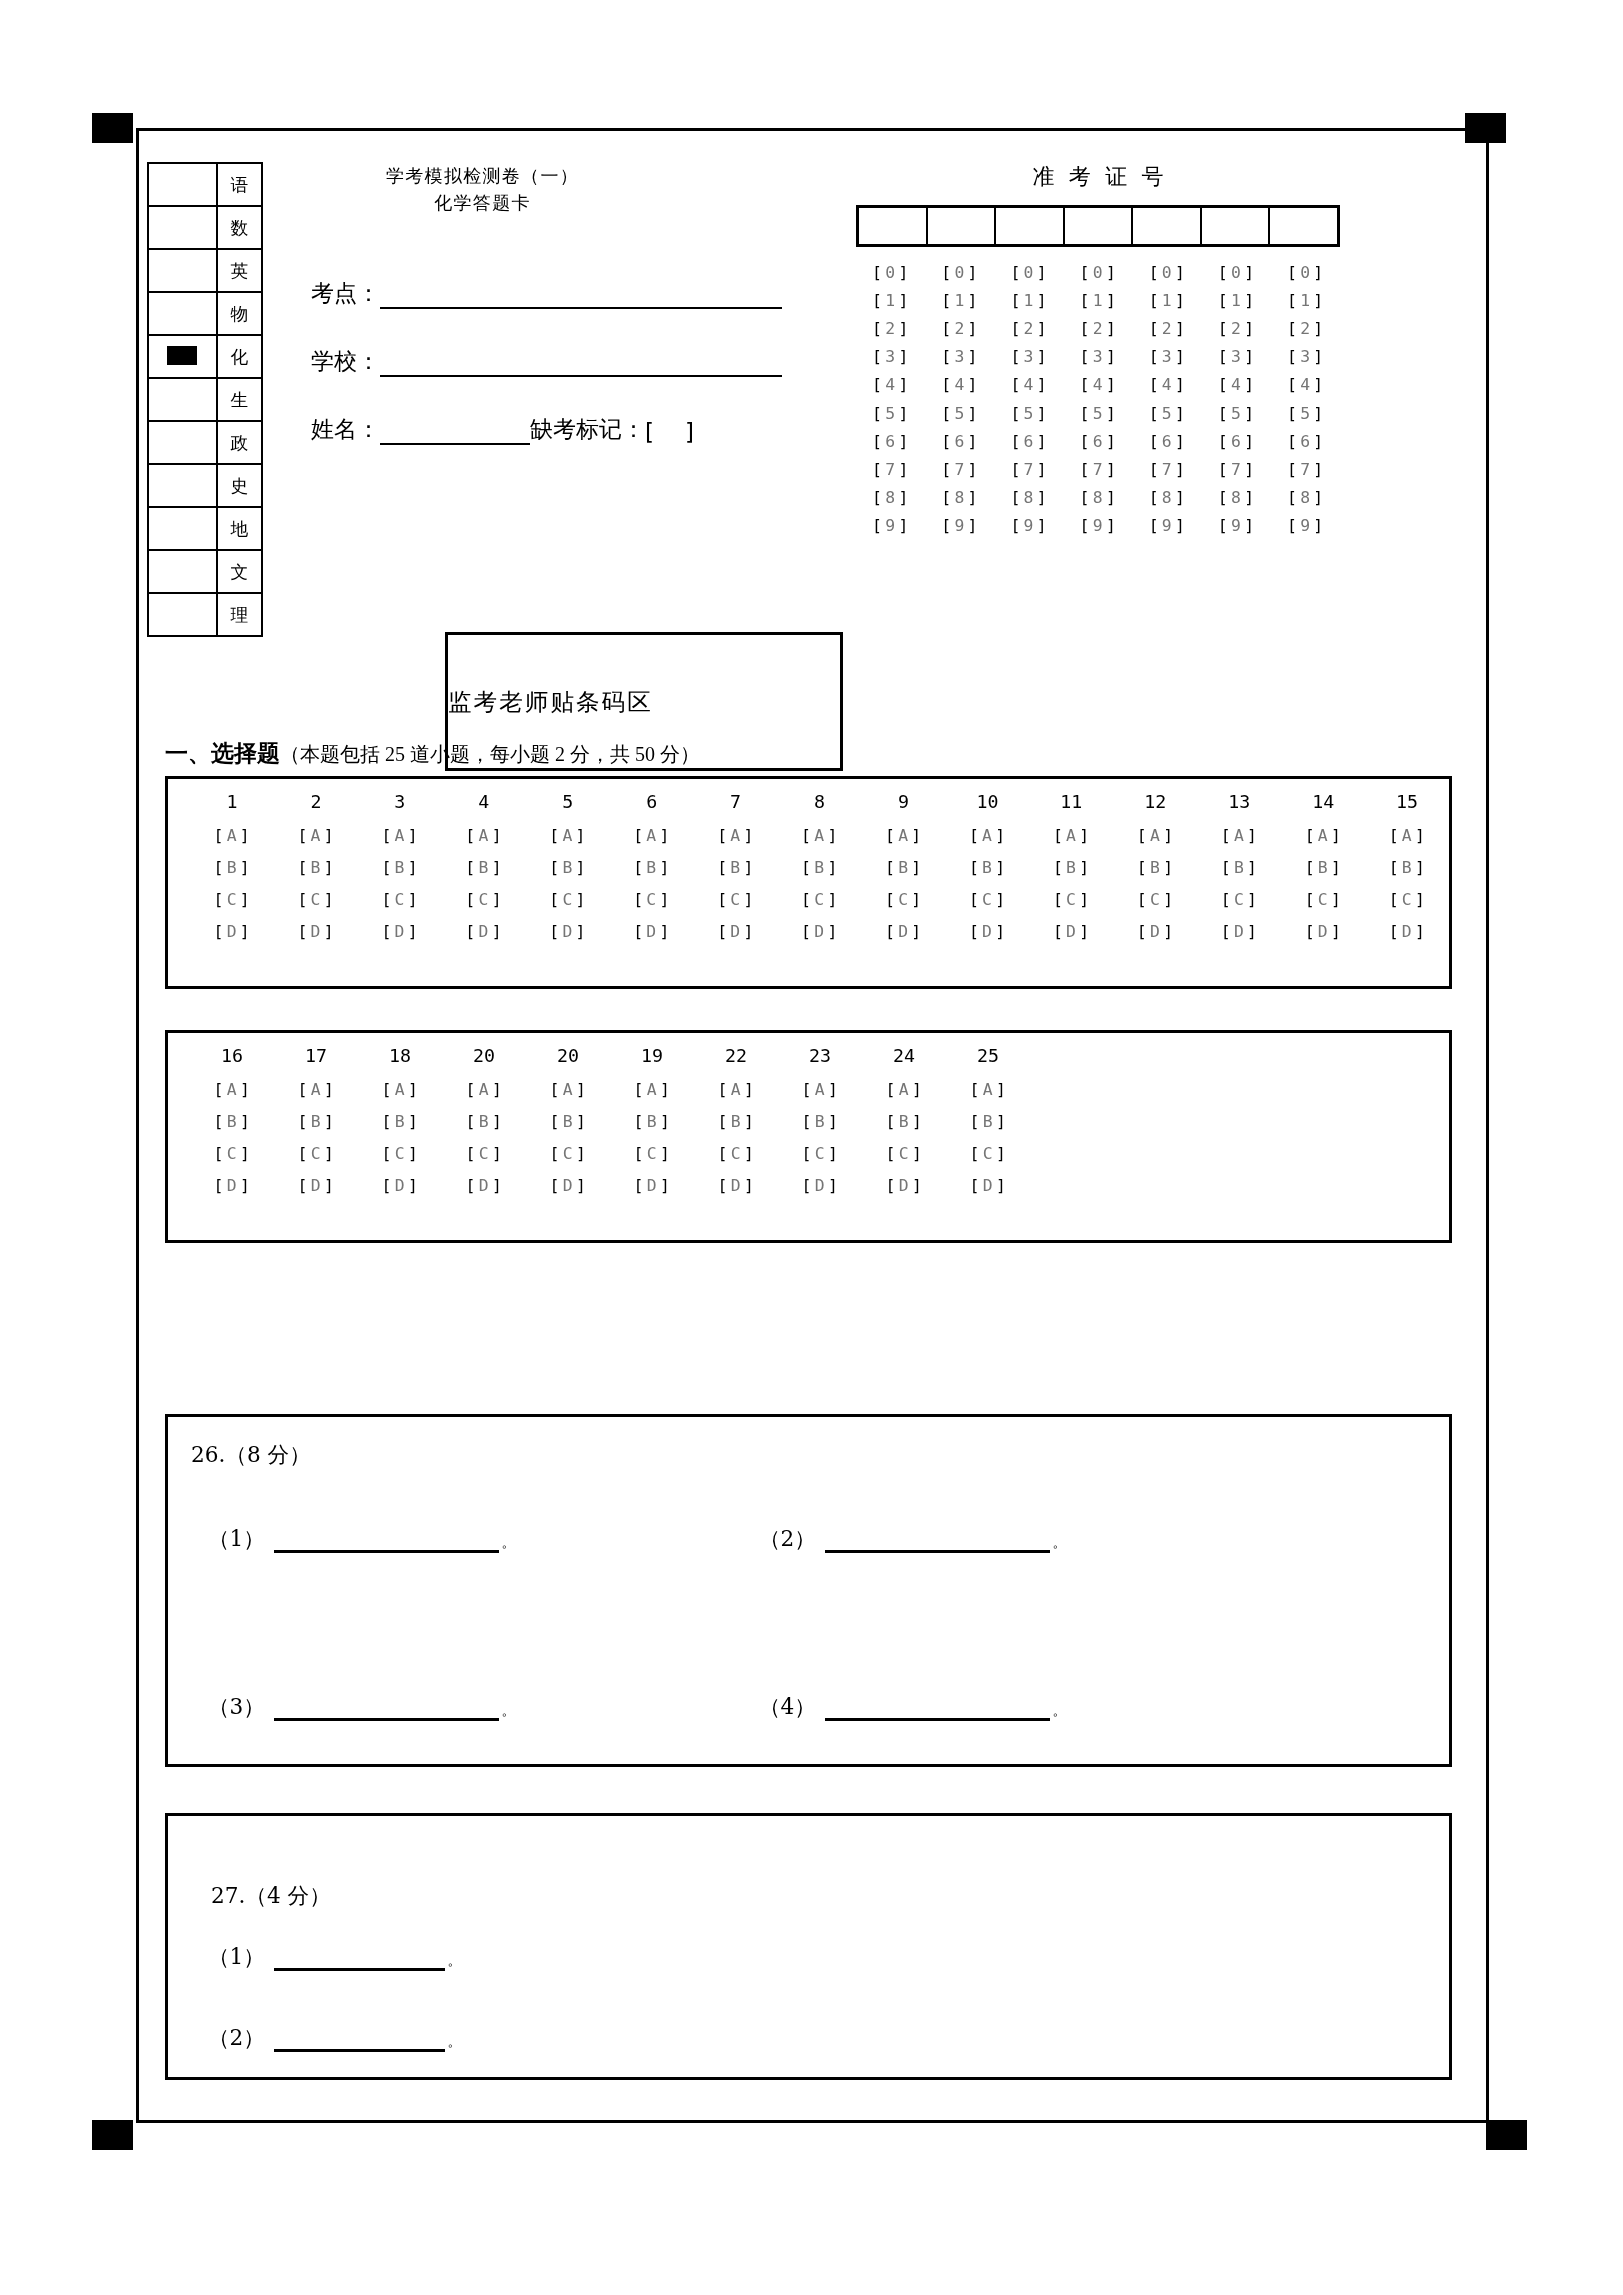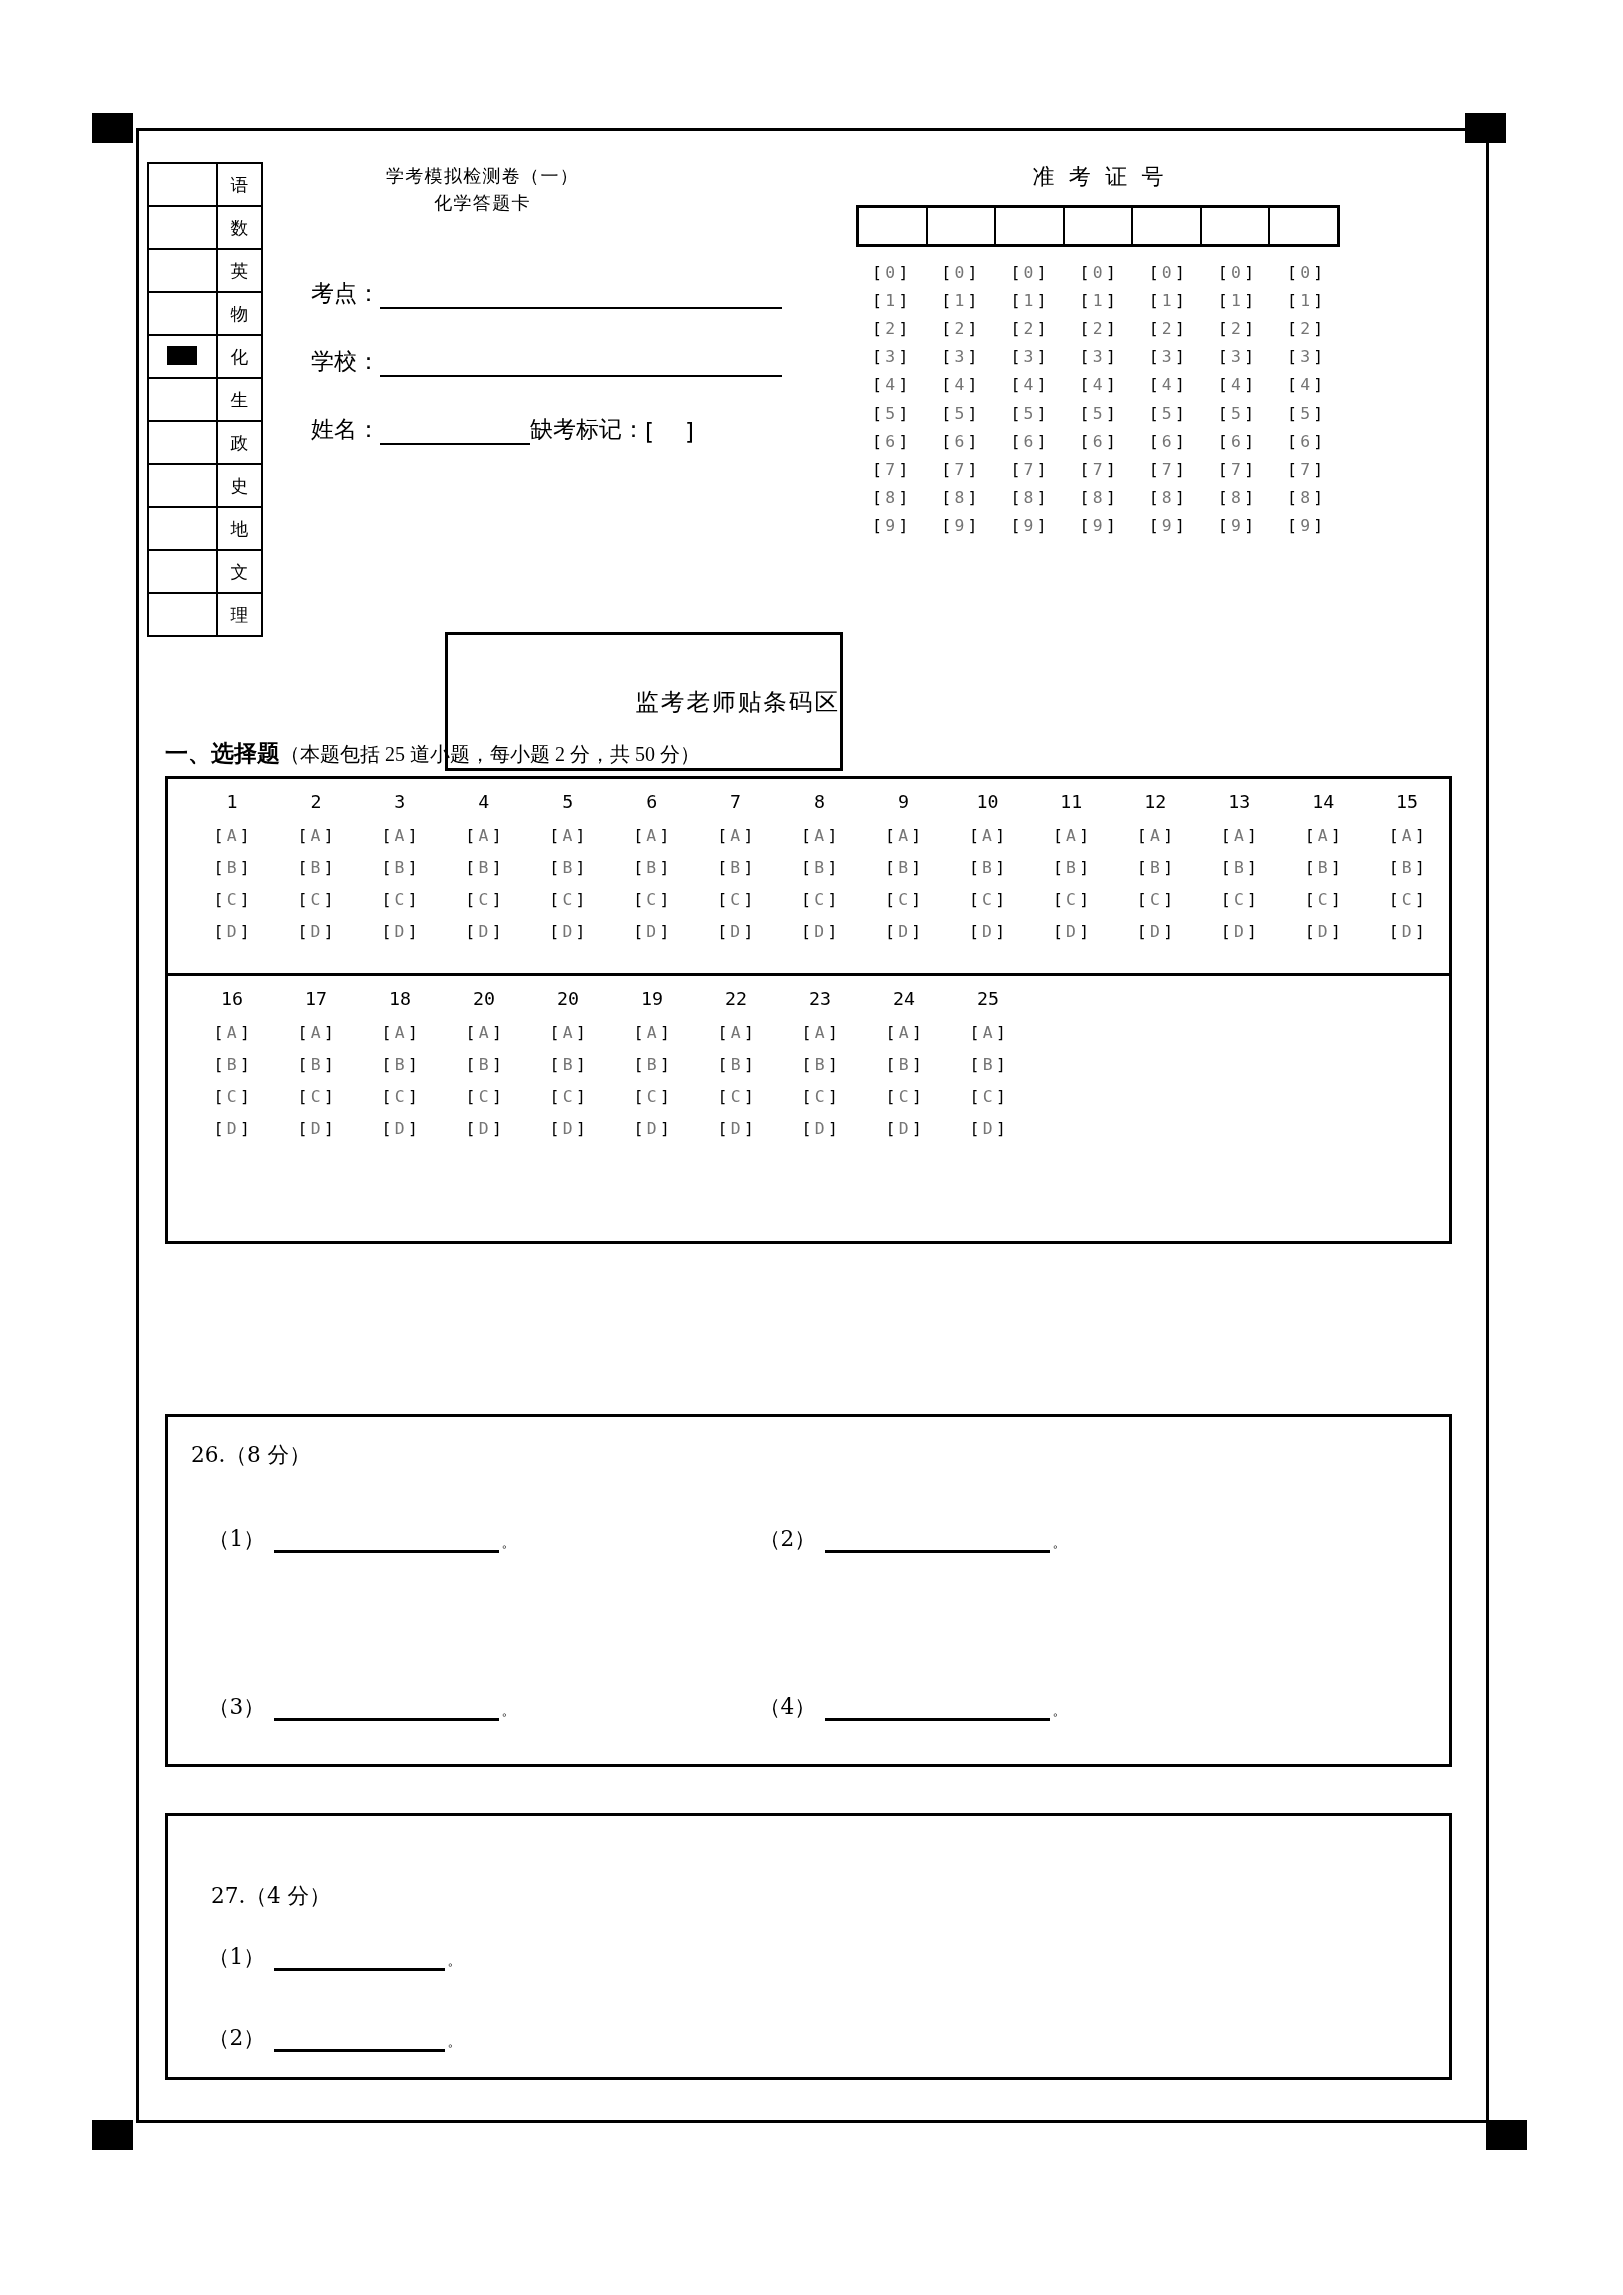--- a/index.html
+++ b/index.html
@@ -121,21 +121,21 @@
   #barcode-box {
     position: absolute;
     left: 309px;
     top: 504px;
     width: 398px;
     height: 139px;
     border: 3.9px solid #000;
     box-sizing: border-box;
     display: flex;
     align-items: center;
-    justify-content: flex-end;
+    justify-content: flex-start;
     font-family: "DejaVu Serif", serif;
     font-size: 23.6px;
     letter-spacing: 2px;
   }
 
   
   #exam-no {
     position: absolute;
     left: 720px;
     top: 34px;
@@ -560,21 +560,21 @@
         <div class="q-col">
           <div class="q-num">15</div>
           <div class="q-opt"><span class="tok">[<i>A</i>]</span></div>
           <div class="q-opt"><span class="tok">[<i>B</i>]</span></div>
           <div class="q-opt"><span class="tok">[<i>C</i>]</span></div>
           <div class="q-opt"><span class="tok">[<i>D</i>]</span></div>
         </div>
       </div>
   </div>
 
-  <div class="answer-grid" id="grid2" style="left:165px; top:973px; width:1287px; height:271px;">
+  <div class="answer-grid" id="grid2" style="left:165px; top:1030px; width:1287px; height:213px;">
     <div class="grid-inner" id="grid2-inner">
         <div class="q-col">
           <div class="q-num">16</div>
           <div class="q-opt"><span class="tok">[<i>A</i>]</span></div>
           <div class="q-opt"><span class="tok">[<i>B</i>]</span></div>
           <div class="q-opt"><span class="tok">[<i>C</i>]</span></div>
           <div class="q-opt"><span class="tok">[<i>D</i>]</span></div>
         </div>
         <div class="q-col">
           <div class="q-num">17</div>

